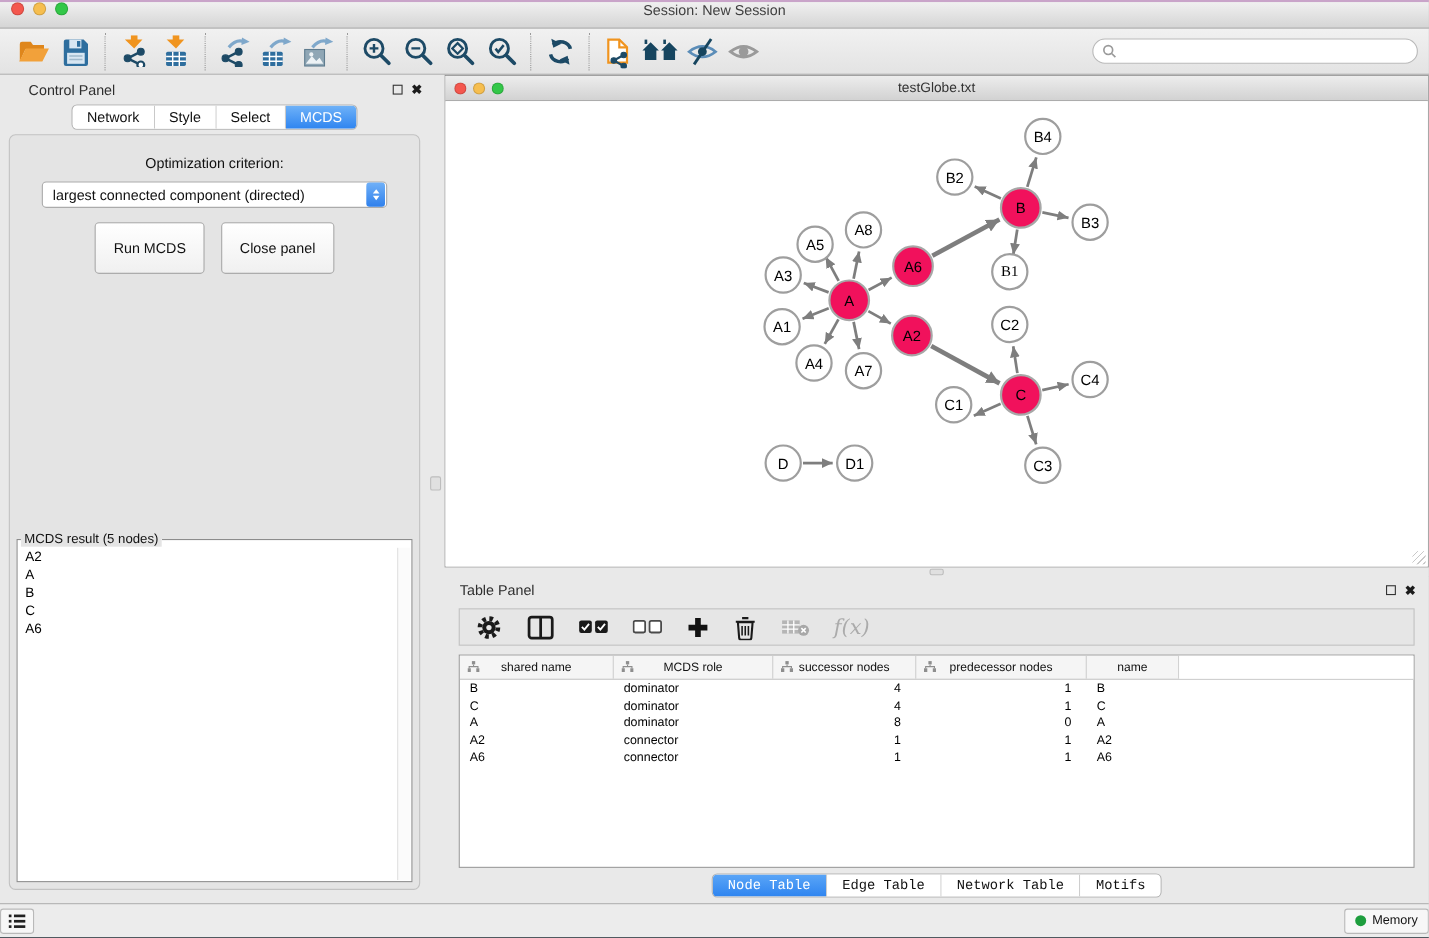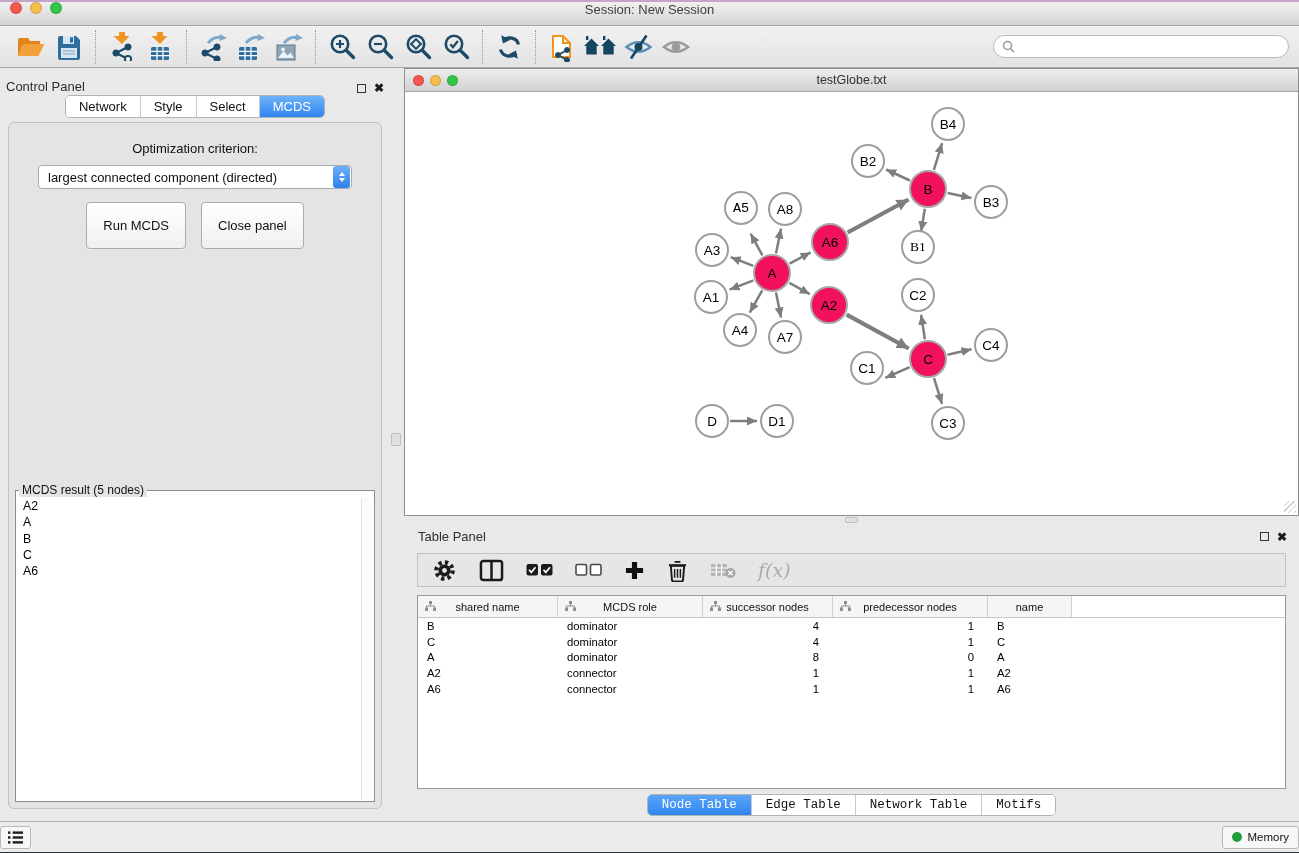--- a/index.html
+++ b/index.html
@@ -18,21 +18,21 @@
   .toolbar{height:42px;background:linear-gradient(#F1F1F1,#E3E3E3);border-bottom:1px solid #A9A9A9;
            display:flex;align-items:center;padding:0 10px 0 12px;}
   .tbtn{width:38px;height:36px;display:flex;align-items:center;justify-content:center;background:none;border:none;padding:0;cursor:default;}
   .tsep{width:1px;height:34px;border-left:1px dotted #9A9A9A;margin:0 7px;}
   .searchbox{margin-left:auto;width:296px;height:23px;border:1px solid #B9B9B9;border-radius:12px;background:#fff;
              display:flex;align-items:center;padding:0 8px;gap:5px;}
   .searchbox input{border:none;outline:none;flex:1;font-size:12px;font-family:"Liberation Sans",sans-serif;background:transparent;}
   
   .main{display:flex;height:753px;}
   .control-panel{width:390px;background:#E9E9E9;display:flex;flex-direction:column;}
-  .panel-head{height:26px;display:flex;align-items:flex-end;padding:0 6px;}
+  .panel-head{height:26px;display:flex;align-items:center;padding:0 6px;margin-left:20px;}
   .panel-title{font-size:13px;color:#2E2E2E;}
   .panel-icons{margin-left:auto;display:flex;align-items:center;gap:8px;}
   .float-box{width:9px;height:9px;border:1.6px solid #333;display:inline-block;}
   .close-x{font-size:12px;font-weight:bold;color:#1B1B1B;line-height:1;}
   .cp-tabs{display:flex;justify-content:center;margin-top:1px;}
   .seg{display:inline-flex;border-radius:5px;overflow:hidden;border:1px solid #B3B3B3;background:#fff;}
   .cptab{padding:3px 13px;font-size:13px;color:#111;border-right:1px solid #C9C9C9;background:#fff;}
   .cptab:last-child{border-right:none;}
   .cptab.active{background:linear-gradient(#6FB2F8,#2F85F0);color:#fff;border-right:none;}
   .cp-box{flex:1;margin:4px 8px 12px 8px;border:1px solid #C2C2C2;border-radius:6px;background:#E4E4E4;
@@ -356,21 +356,21 @@
               <line x1="529.0" y1="286.1" x2="537.0" y2="311.9" stroke="#7E7E7E" stroke-width="2.5" marker-end="url(#arrN)"></line>
               <line x1="542.5" y1="262.7" x2="566.5" y2="257.3" stroke="#7E7E7E" stroke-width="2.5" marker-end="url(#arrN)"></line>
               <line x1="325.0" y1="329.0" x2="352.0" y2="329.0" stroke="#7E7E7E" stroke-width="2.5" marker-end="url(#arrN)"></line>
             </svg>
           <div id="nodes">
               <div class="gnode" style="left: 526px; top: 15px; height: 34px; width: 34px;">B4</div>
               <div class="gnode" style="left: 446px; top: 52px; height: 34px; width: 34px;">B2</div>
               <div class="gnode hot" style="left: 504px; top: 78px; height: 38px; width: 38px;">B</div>
               <div class="gnode" style="left: 569px; top: 93px; height: 34px; width: 34px;">B3</div>
               <div class="gnode" style="left: 363px; top: 100px; height: 34px; width: 34px;">A8</div>
-              <div class="gnode" style="left: 319px; top: 99px; height: 34px; width: 34px; font-family: Liberation Mono, monospace;">A5</div>
+              <div class="gnode" style="left: 319px; top: 113px; height: 34px; width: 34px;">A5</div>
               <div class="gnode hot" style="left: 406px; top: 131px; height: 38px; width: 38px;">A6</div>
               <div class="gnode" style="left: 496px; top: 138px; height: 34px; width: 34px; font-family: Liberation Serif, serif;">B1</div>
               <div class="gnode" style="left: 290px; top: 141px; height: 34px; width: 34px;">A3</div>
               <div class="gnode hot" style="left: 348px; top: 162px; height: 38px; width: 38px;">A</div>
               <div class="gnode" style="left: 496px; top: 186px; height: 34px; width: 34px;">C2</div>
               <div class="gnode" style="left: 289px; top: 188px; height: 34px; width: 34px;">A1</div>
               <div class="gnode hot" style="left: 405px; top: 194px; height: 38px; width: 38px;">A2</div>
               <div class="gnode" style="left: 318px; top: 221px; height: 34px; width: 34px;">A4</div>
               <div class="gnode" style="left: 363px; top: 228px; height: 34px; width: 34px;">A7</div>
               <div class="gnode hot" style="left: 504px; top: 248px; height: 38px; width: 38px;">C</div>

